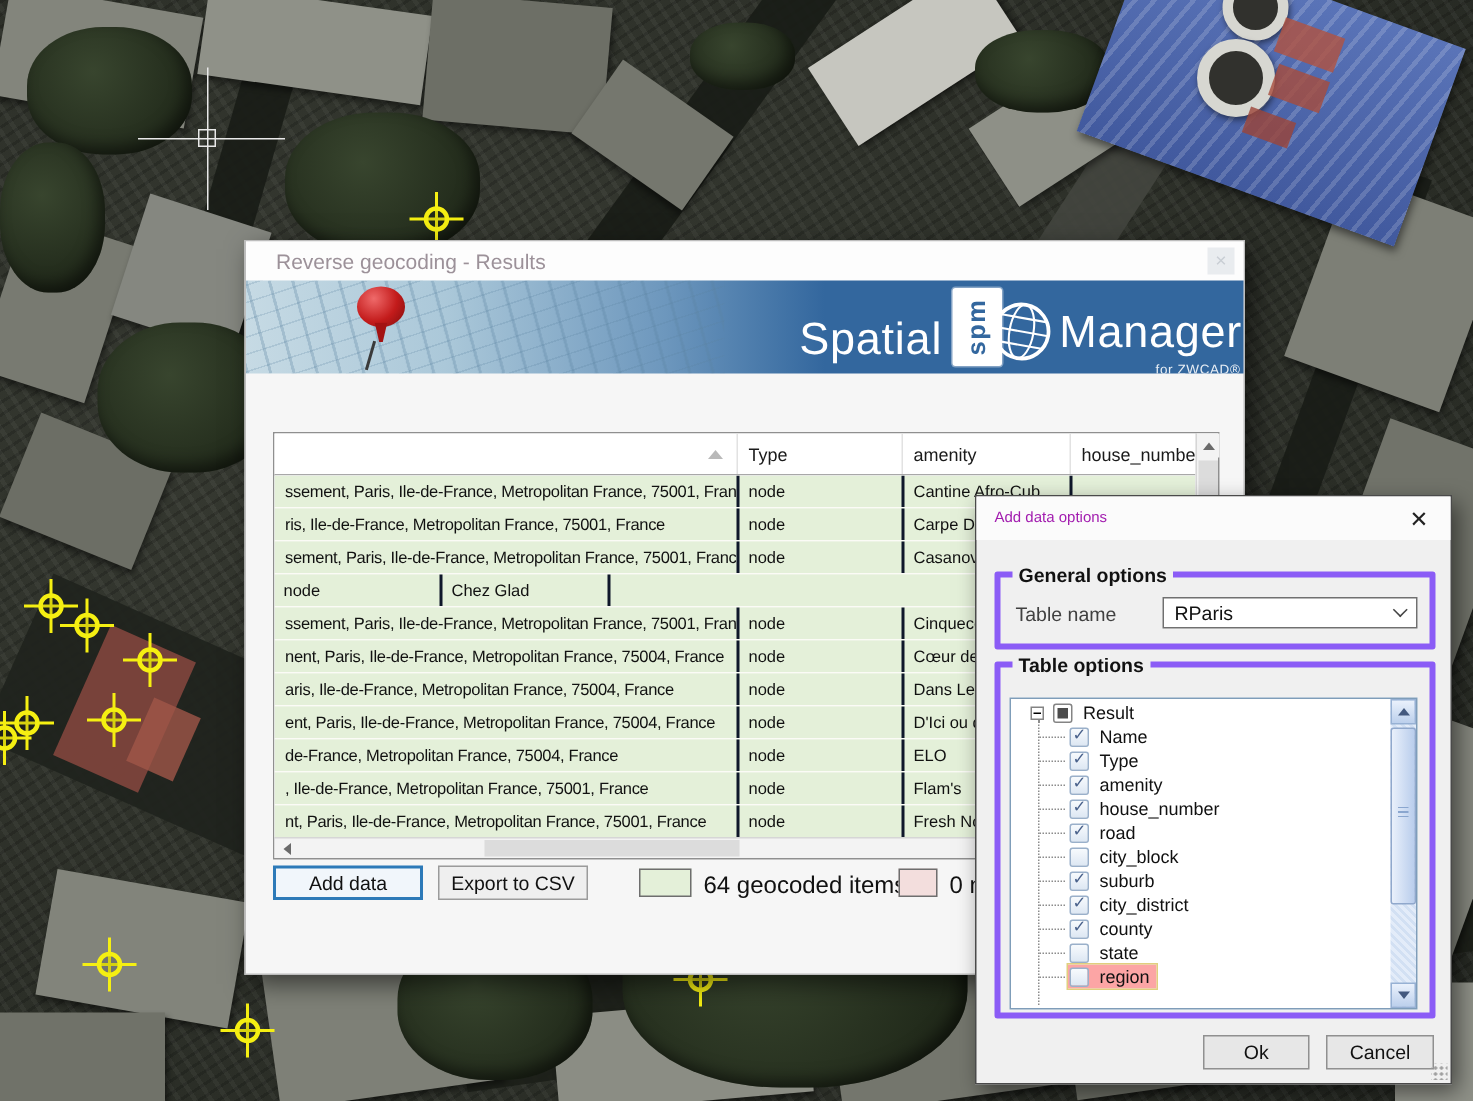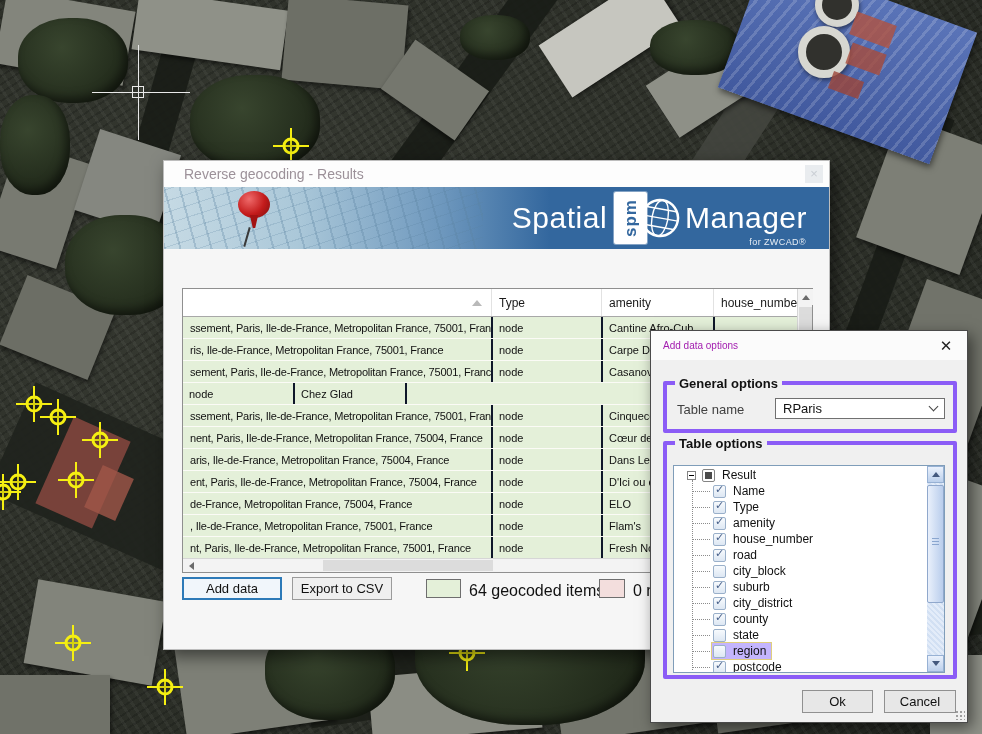--- a/index.html
+++ b/index.html
@@ -54,21 +54,21 @@
     background:linear-gradient(90deg,#c6dae4 0%,#abc8d9 20%,#6d97bd 42%,#33679e 58%,#33679e 100%)}
   .banner .map-lines{position:absolute;left:0;top:0;bottom:0;width:48%;
     background-image:
       repeating-linear-gradient(75deg, rgba(90,130,160,.30) 0 2px, transparent 2px 15px),
       repeating-linear-gradient(-18deg, rgba(90,130,160,.22) 0 1px, transparent 1px 11px);}
   .pin-ball{position:absolute;left:74px;top:4px;width:32px;height:27px;border-radius:50%;
     background:radial-gradient(circle at 35% 30%, #ef6a6a, #c31b1b 55%, #7c0d0d)}
   .pin-neck{position:absolute;left:84px;top:28px;width:12px;height:13px;background:#a31212;
     clip-path:polygon(15% 0,85% 0,60% 100%,40% 100%)}
   .pin-needle{position:absolute;left:82px;top:40px;width:2px;height:20px;background:#3a3a3a;transform:rotate(16deg)}
-  .logo{position:absolute;right:22px;top:5px;display:flex;align-items:center;color:#fff}
+  .logo{position:absolute;right:1px;top:5px;display:flex;align-items:flex-end;color:#fff}
   .logo-spatial{font-size:30px;font-weight:400;letter-spacing:.5px;margin-right:7px}
   .spm-box{width:33px;height:52px;background:#fff;border-radius:2px;display:flex;align-items:center;justify-content:center;position:relative;z-index:1;box-shadow:0 0 0 1px rgba(255,255,255,.4)}
   .spm-text{color:#33679e;font-weight:bold;font-size:17px;letter-spacing:1px;transform:rotate(-90deg);display:inline-block}
   .globe{margin-left:-10px;margin-right:2px;z-index:0}
   .logo-manager{position:relative;font-size:30px;font-weight:400;letter-spacing:.5px;padding-bottom:10px;top:5px}
   .logo-sub{position:absolute;right:1px;bottom:-2px;font-size:9px;letter-spacing:.4px;color:#e8eef5}
 
   
   .table{position:absolute;left:18px;top:127px;width:631px;height:285px;background:#fff;border:1px solid #8f8f8f;display:flex;flex-direction:column}
   .t-main{display:flex;flex:1;min-height:0}
@@ -121,21 +121,21 @@
   .tree{position:absolute;left:6px;top:20px;width:272px;height:208px;background:#fff;border:1px solid #7f9db9;display:flex;overflow:hidden}
   .tree-items{flex:1;position:relative;padding-top:1px;overflow:hidden}
   .tree-vline{position:absolute;left:18px;top:14px;height:190px;border-left:1px dotted #8c8c8c}
   .trow{height:16px;display:flex;align-items:center;position:relative;font-size:12px;color:#111}
   .trow.root{padding-left:13px}
   .trow.child{padding-left:38px}
   .trow.child::before{content:"";position:absolute;left:19px;width:17px;top:8px;border-top:1px dotted #8c8c8c}
   .expander{width:9px;height:9px;border:1px solid #848484;background:#fff;position:relative;margin-right:5px;flex:0 0 9px}
   .expander::after{content:"";position:absolute;left:1px;right:1px;top:3px;border-top:1px solid #000}
   .row-inner{display:flex;align-items:center;padding:1px 3px 1px 1px}
-  .trow.hl .row-inner{background:#c4b5fd;outline:1px solid #e0cf7e}
+  .trow.hl .row-inner{background:#fca5a5;outline:1px solid #e0cf7e}
   .cb{width:13px;height:13px;border:1px solid #9ab0ca;border-radius:2px;background:linear-gradient(#f7fafd,#dde7f3);margin-right:5px;position:relative;flex:0 0 13px}
   .cb.checked::after{content:"✓";position:absolute;left:1px;top:-3px;font-size:11px;font-weight:bold;color:#49618b}
   .cb.mixed{background:#fff;border-color:#848484}
   .cb.mixed::after{content:"";position:absolute;left:2px;top:2px;width:7px;height:7px;background:#4c4c4c}
   .trow-label{padding:0 2px;white-space:nowrap}
   .tree-scroll{width:17px;position:relative;flex:0 0 17px;
     background:repeating-linear-gradient(45deg,#e3ecf9 0 2px,#d2e0f3 2px 4px)}
   .ts-btn{position:absolute;left:0;width:17px;height:17px;background:linear-gradient(#eaf1fc,#bcd0ec);border:1px solid #97b1d4;display:flex;align-items:center;justify-content:center}
   .ts-up{top:0}
   .ts-down{bottom:0}
@@ -567,26 +567,20 @@
               <span class="cb"></span>
               <span class="trow-label">state</span>
             </span>
           </div>
           <div class="trow child hl">
             <span class="row-inner">
               <span class="cb"></span>
               <span class="trow-label">region</span>
             </span>
           </div>
-          <div class="trow child">
-            <span class="row-inner">
-              <span class="cb checked"></span>
-              <span class="trow-label">postcode</span>
-            </span>
-          </div>
         </div>
       <div class="tree-scroll">
         <div class="ts-btn ts-up"></div>
         <div class="ts-thumb"></div>
         <div class="ts-btn ts-down"></div>
       </div>
     </div>
   </div>
 
   <button class="od-btn ok-btn">Ok</button>

